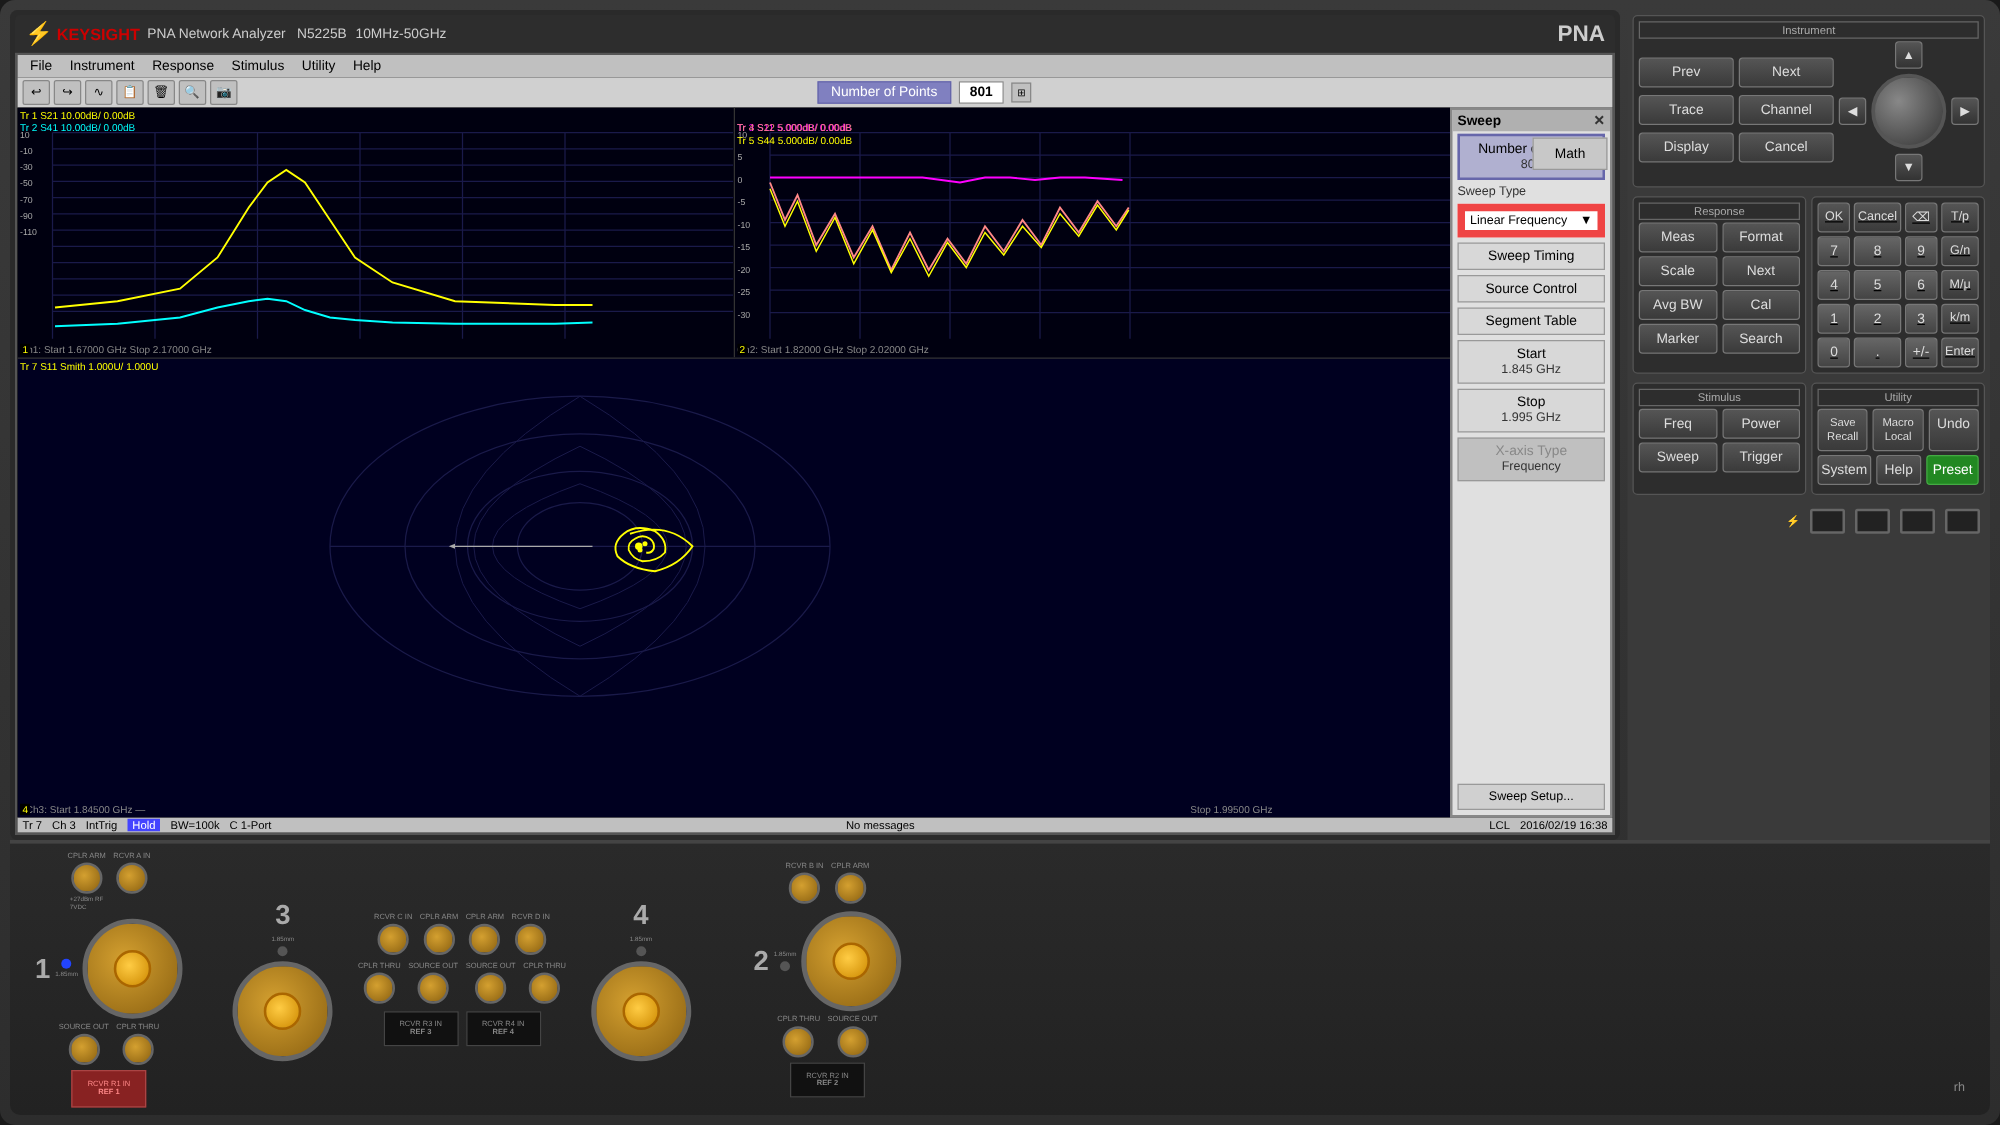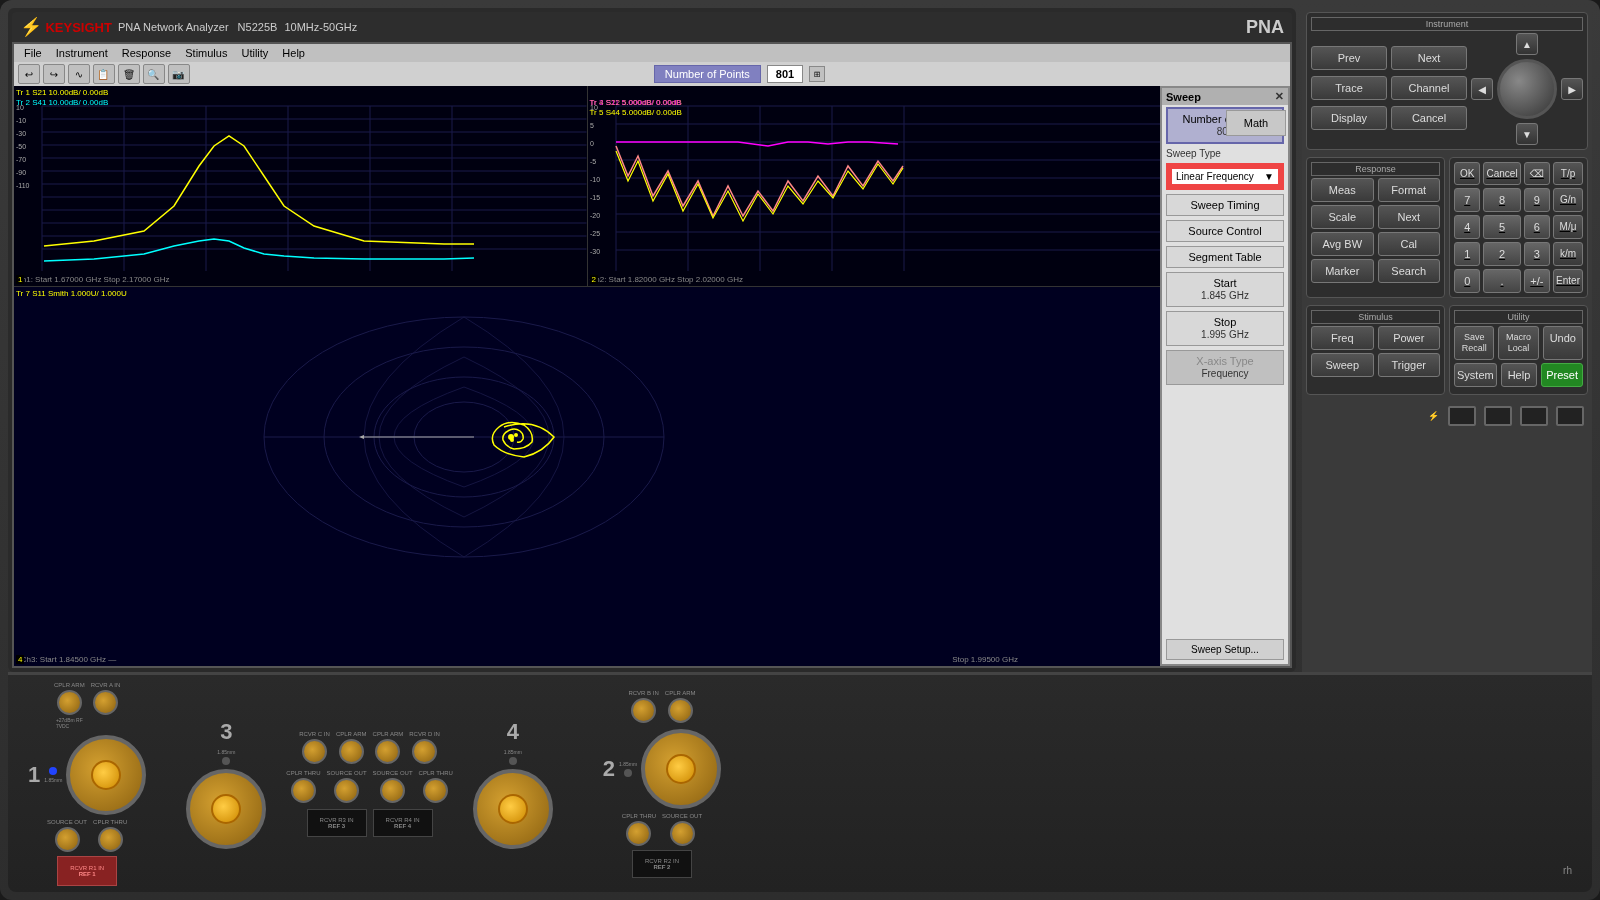--- a/index.html
+++ b/index.html
@@ -617,20 +617,31 @@
               <div>X-axis Type</div>
               <div class="sweep-value">Frequency</div>
             </div>
 
             <div class="sweep-spacer"></div>
 
             <div class="sweep-setup">Sweep Setup...</div>
           </div>
         </div>
 
+        <div class="status-bar">
+          <span>Tr 7</span>
+          <span>Ch 3</span>
+          <span>IntTrig</span>
+          <span class="status-hold">Hold</span>
+          <span>BW=100k</span>
+          <span>C 1-Port</span>
+          <span style="flex:1; text-align:center;">No messages</span>
+          <span>LCL</span>
+          <span>2016/02/19 16:38</span>
+        </div>
       </div>
     </div>
 
     <div class="right-panel">
 
       <div class="section-box">
         <div class="section-label">Instrument</div>
 
         <div style="display:flex; gap:4px; align-items:center;">
           <div style="flex:1; display:flex; flex-direction:column; gap:3px;">

